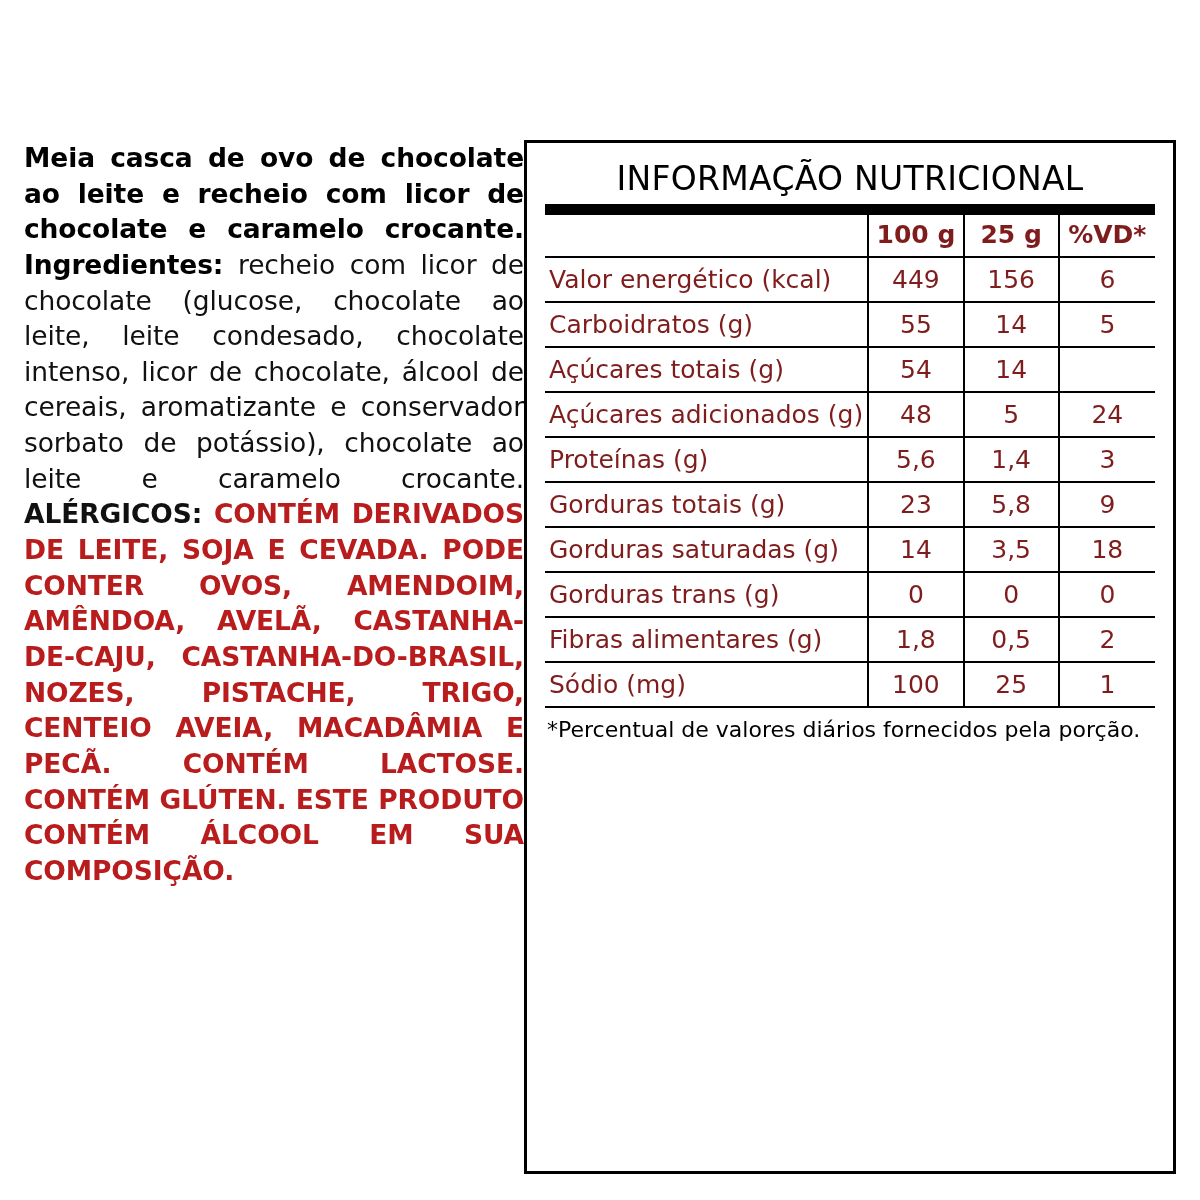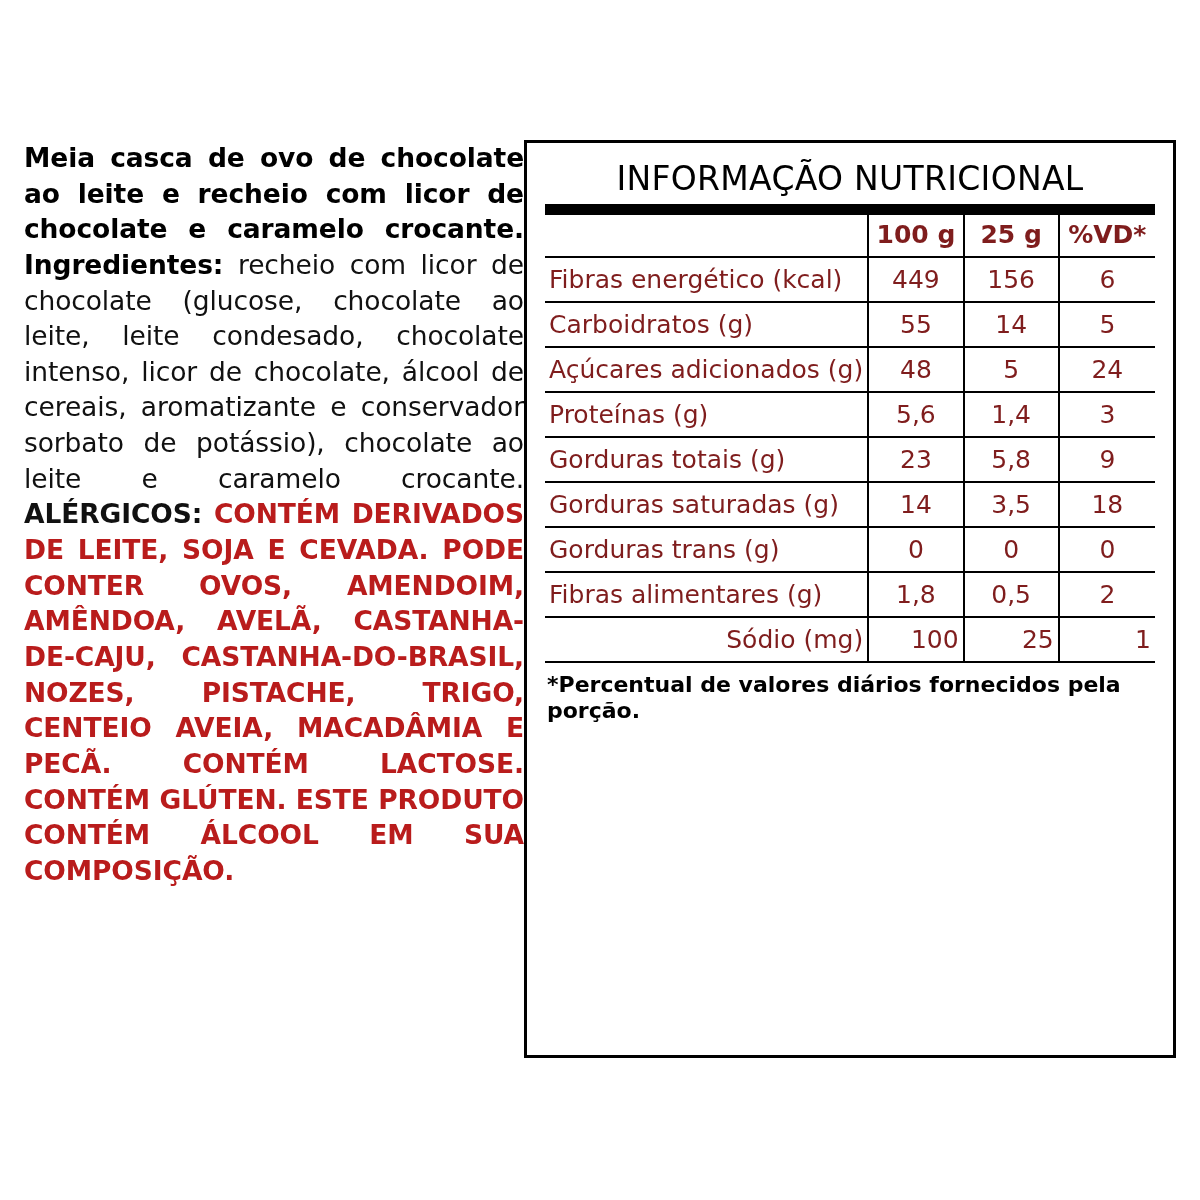--- a/index.html
+++ b/index.html
@@ -53,21 +53,21 @@
     color: #b91c1c;
     text-transform: uppercase;
   }
 
   
   .nutri {
     position: absolute;
     left: 524px;
     top: 140px;
     width: 652px;
-    height: 918px;
+    height: 1034px;
     border: 3px solid #000000;
     box-sizing: border-box;
     background: #ffffff;
   }
   .nutri-inner {
     position: absolute;
     left: 18px;
     top: 16px;
     right: 18px;
     bottom: 12px;
@@ -122,32 +122,30 @@
     text-align: center;
     border-left: 2px solid #000000;
     width: 88px;
   }
   table.nt th.num {
     border-left: 2px solid #000000;
     width: 88px;
   }
   table.nt tr.last td {
     border-bottom: none;
-    text-align: right;
   }
   .indent1 { padding-left: 22px; }
   .indent2 { padding-left: 30px; }
 
   .footnote {
     font-size: 22px;
     padding-top: 9px;
     padding-left: 2px;
     color: #000000;
     line-height: 1.2;
-    font-weight: bold;
   }
   .tbl-wrap { border-top: 9px solid #000000; }
 </style>
 </head>
 <body>
 
 <div class="page">
 
   <div class="ingredients">
     <span class="lead">Meia casca de ovo de chocolate ao leite e recheio com licor de chocolate e caramelo crocante.</span>
@@ -162,30 +160,36 @@
         <table class="nt">
           <tbody>
               <tr class="head">
             <th class="lbl"></th>
             <th class="num">100 g</th>
             <th class="num">25 g</th>
             <th class="num">%VD*</th>
           </tr>
 
           <tr>
-            <td class="lbl">Fibras energético (kcal)</td>
+            <td class="lbl">Valor energético (kcal)</td>
             <td class="num">449</td>
             <td class="num">156</td>
             <td class="num">6</td>
           </tr>
           <tr>
             <td class="lbl">Carboidratos (g)</td>
             <td class="num">55</td>
             <td class="num">14</td>
             <td class="num">5</td>
+          </tr>
+          <tr>
+            <td class="lbl indent1">Açúcares totais (g)</td>
+            <td class="num">54</td>
+            <td class="num">14</td>
+            <td class="num"></td>
           </tr>
           <tr>
             <td class="lbl indent2">Açúcares adicionados (g)</td>
             <td class="num">48</td>
             <td class="num">5</td>
             <td class="num">24</td>
           </tr>
           <tr>
             <td class="lbl">Proteínas (g)</td>
             <td class="num">5,6</td>

